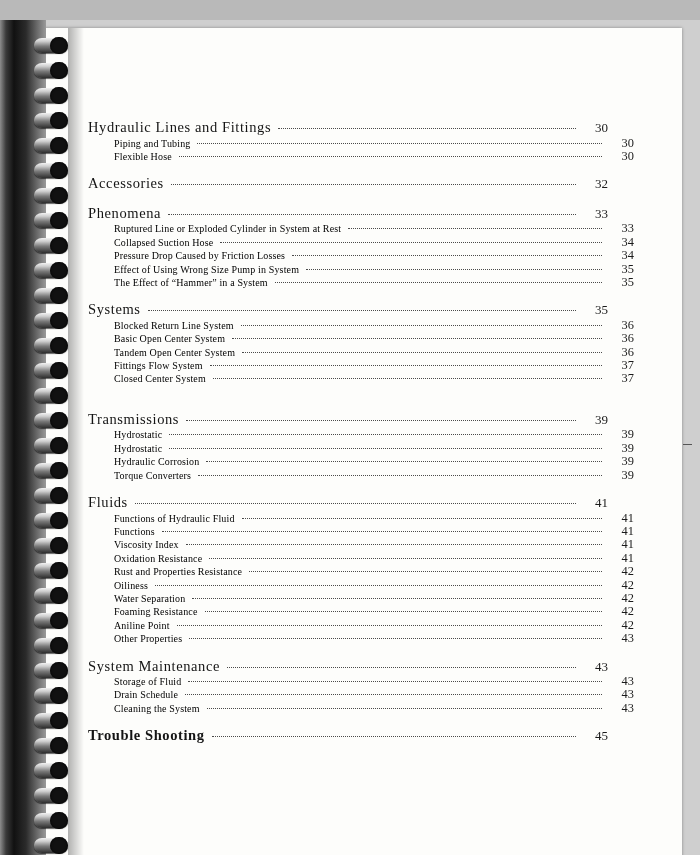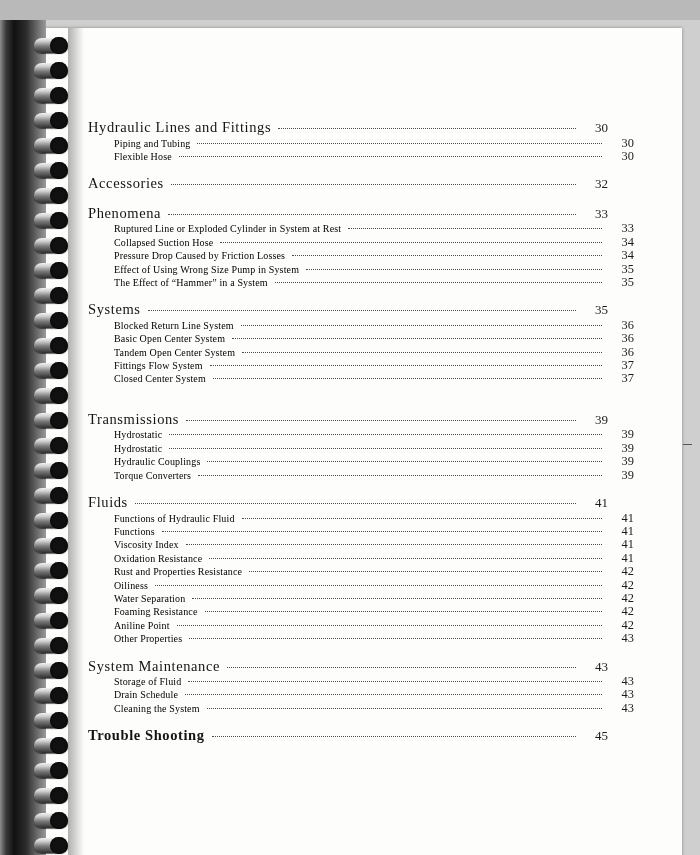--- a/index.html
+++ b/index.html
@@ -299,21 +299,21 @@
           <span class="label">Hydrostatic</span>
           <span class="leader"></span>
           <span class="pageno">39</span>
         </div>
         <div class="row level2">
           <span class="label">Hydrostatic</span>
           <span class="leader"></span>
           <span class="pageno">39</span>
         </div>
         <div class="row level2">
-          <span class="label">Hydraulic Couplings</span>
+          <span class="label">Hydraulic Corrosion</span>
           <span class="leader"></span>
           <span class="pageno">39</span>
         </div>
         <div class="row level2">
           <span class="label">Torque Converters</span>
           <span class="leader"></span>
           <span class="pageno">39</span>
         </div>
       </div>
       <div class="gap"></div>

